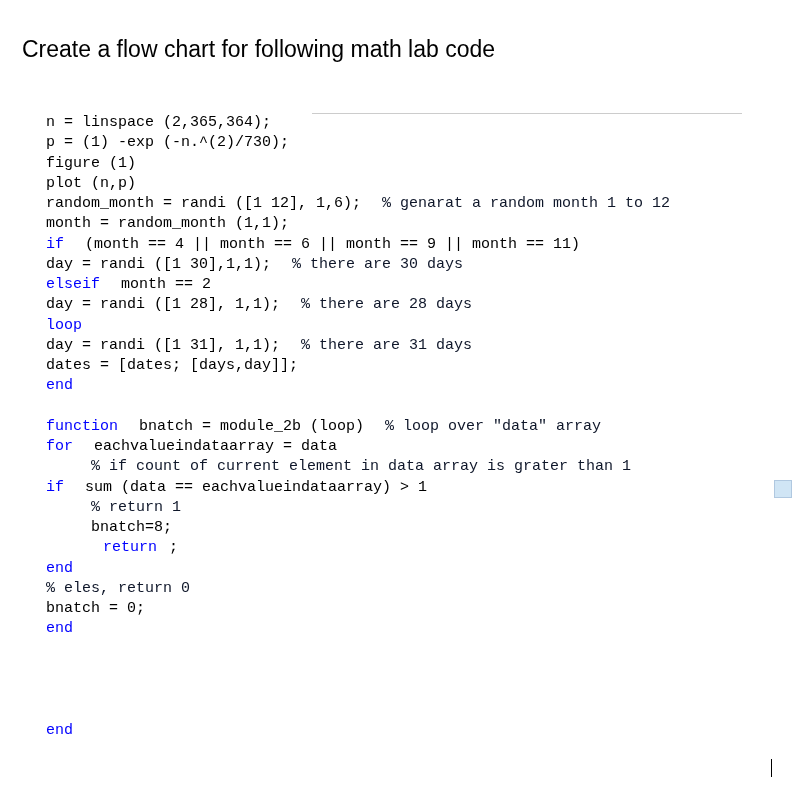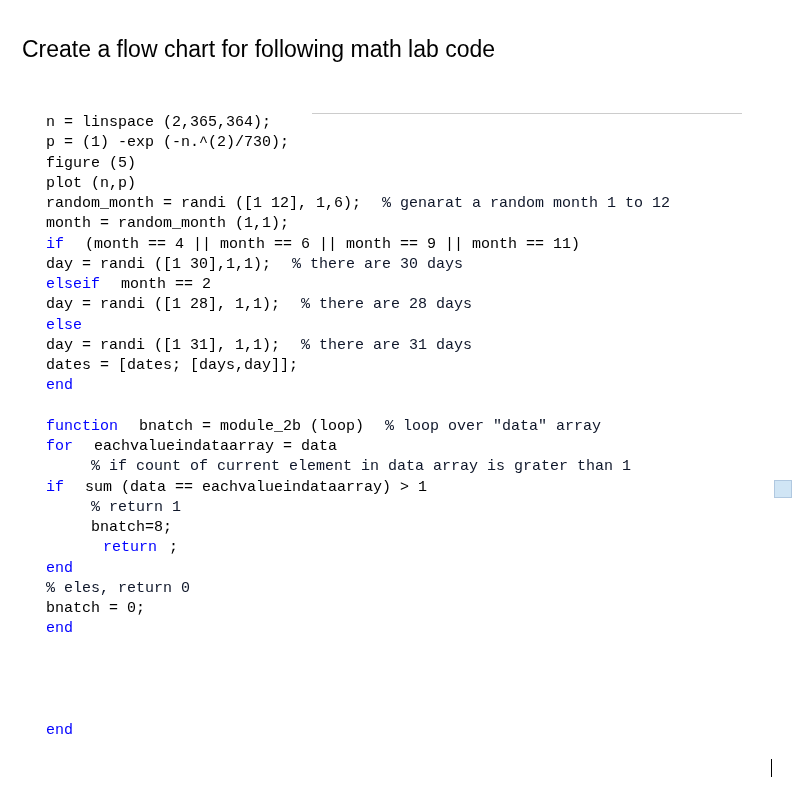--- a/index.html
+++ b/index.html
@@ -64,29 +64,29 @@
   </style>
 </head>
 <body>
 
 <div class="title">Create a flow chart for following math lab code</div>
 
 <div class="divider"></div>
 
 <div class="code-block"><span>n = linspace (2,365,364);</span>
 <span>p = (1) -exp (-n.^(2)/730);</span>
-<span>figure (5)</span>
+<span>figure (1)</span>
 <span>plot (n,p)</span>
 <span>random_month = randi ([1 12], 1,6); </span><span class="cm">% genarat a random month 1 to 12</span>
 <span>month = random_month (1,1);</span>
 <span class="kw">if</span><span> (month == 4 || month == 6 || month == 9 || month == 11)</span>
 <span>day = randi ([1 30],1,1); </span><span class="cm">% there are 30 days</span>
 <span class="kw">elseif</span><span> month == 2</span>
 <span>day = randi ([1 28], 1,1); </span><span class="cm">% there are 28 days</span>
-<span class="kw">else</span>
+<span class="kw">loop</span>
 <span>day = randi ([1 31], 1,1); </span><span class="cm">% there are 31 days</span>
 <span>dates = [dates; [days,day]];</span>
 <span class="kw">end</span>
 
 <span class="kw">function</span><span> bnatch = module_2b (loop) </span><span class="cm">% loop over "data" array</span>
 <span class="kw">for</span><span> eachvalueindataarray = data</span>
 <span class="cm">     % if count of current element in data array is grater than 1</span>
 <span class="kw">if</span><span> sum (data == eachvalueindataarray) &gt; 1</span>
 <span class="cm">     % return 1</span>
 <span>     bnatch=8;</span>

